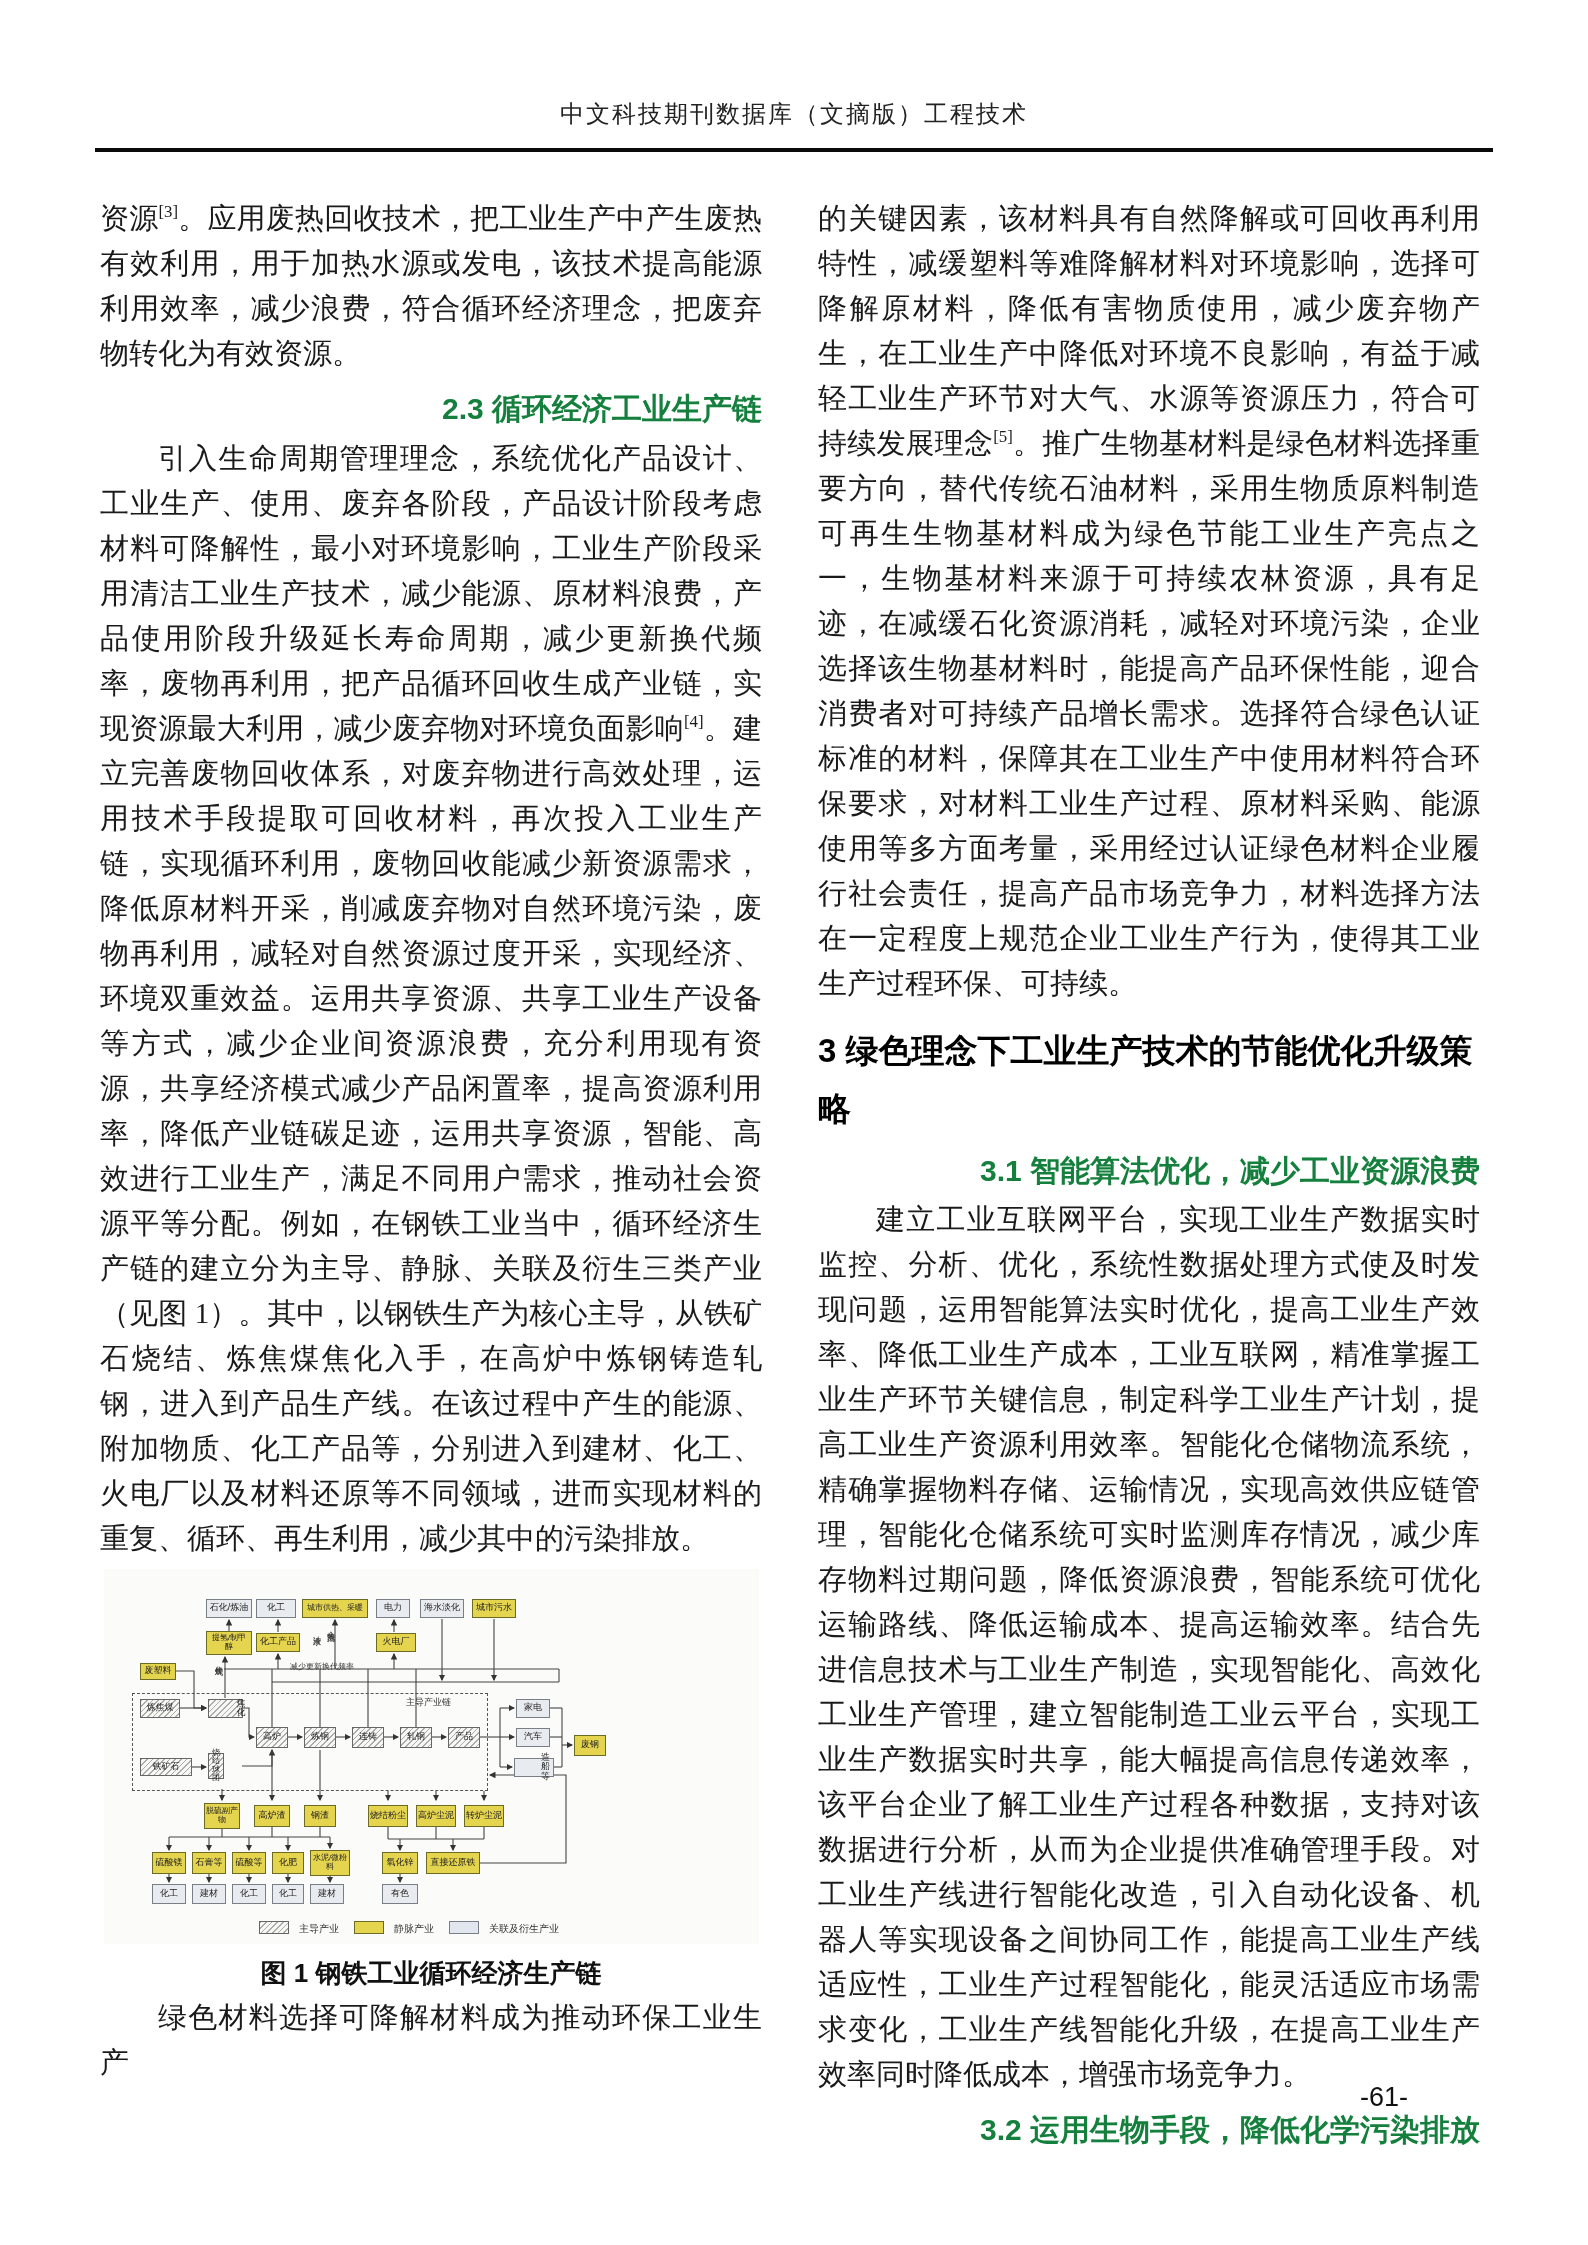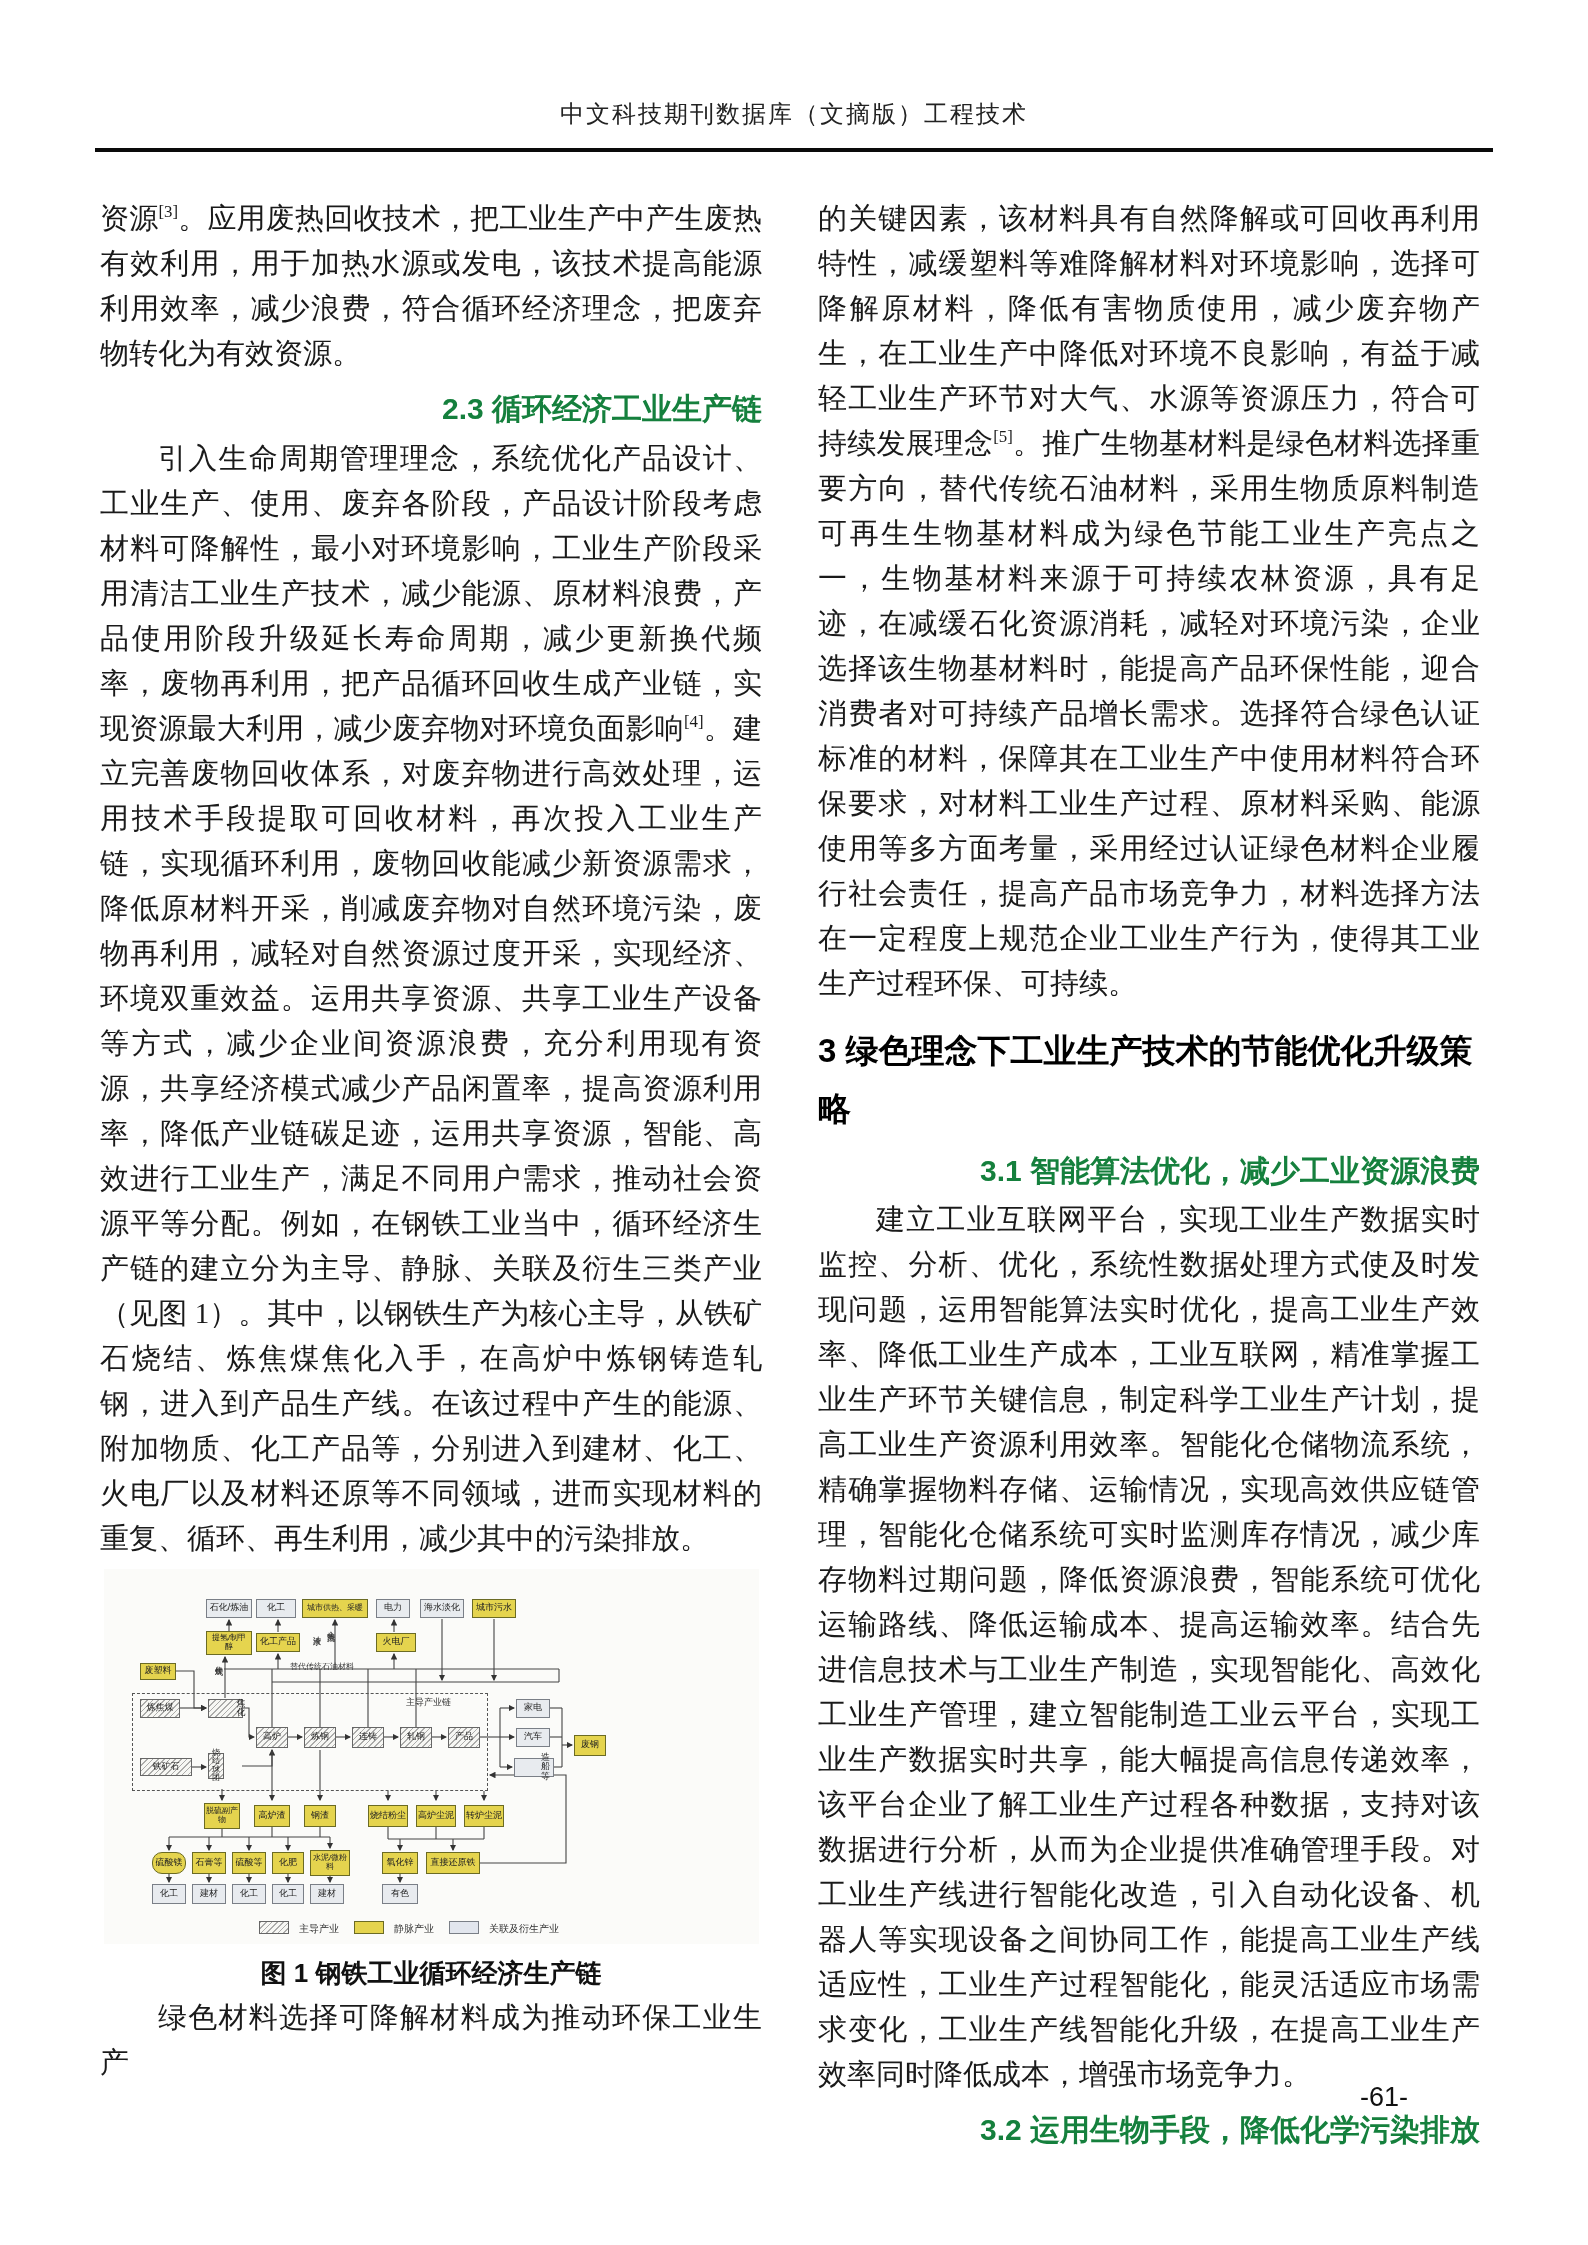--- a/index.html
+++ b/index.html
@@ -160,39 +160,39 @@
       <div class="nd g" style="left:410px;top:189px;width:40px;height:19px;padding-left:24px;">造船等</div>
       <div class="nd y" style="left:470px;top:166px;width:32px;height:21px;">废钢</div>
 
       <div class="nd y small" style="left:100px;top:234px;width:36px;height:26px;">脱硫副产物</div>
       <div class="nd y" style="left:150px;top:236px;width:36px;height:22px;">高炉渣</div>
       <div class="nd y" style="left:200px;top:236px;width:32px;height:22px;">钢渣</div>
       <div class="nd y" style="left:264px;top:236px;width:40px;height:22px;">烧结粉尘</div>
       <div class="nd y" style="left:312px;top:236px;width:40px;height:22px;">高炉尘泥</div>
       <div class="nd y" style="left:360px;top:236px;width:40px;height:22px;">转炉尘泥</div>
 
-      <div class="nd y" style="left:48px;top:283px;width:34px;height:22px;border-radius:10px;">硫酸镁</div>
+      <div class="nd y" style="left:48px;top:283px;width:34px;height:22px;">硫酸镁</div>
       <div class="nd y" style="left:88px;top:283px;width:34px;height:22px;">石膏等</div>
       <div class="nd y" style="left:128px;top:283px;width:34px;height:22px;">硫酸等</div>
       <div class="nd y" style="left:168px;top:283px;width:32px;height:22px;">化肥</div>
       <div class="nd y small" style="left:206px;top:281px;width:40px;height:26px;">水泥/微粉料</div>
       <div class="nd y" style="left:278px;top:283px;width:36px;height:22px;">氧化锌</div>
       <div class="nd y" style="left:322px;top:283px;width:54px;height:22px;">直接还原铁</div>
 
       <div class="nd g" style="left:48px;top:315px;width:34px;height:20px;">化工</div>
       <div class="nd g" style="left:88px;top:315px;width:34px;height:20px;">建材</div>
       <div class="nd g" style="left:128px;top:315px;width:34px;height:20px;">化工</div>
       <div class="nd g" style="left:168px;top:315px;width:32px;height:20px;">化工</div>
       <div class="nd g" style="left:206px;top:315px;width:34px;height:20px;">建材</div>
       <div class="nd g" style="left:278px;top:315px;width:36px;height:20px;">有色</div>
 
       <div class="lbl vert" style="left:108px;top:90px;">焦炉煤气</div>
       <div class="lbl vert" style="left:206px;top:60px;">冲渣水</div>
       <div class="lbl vert" style="left:220px;top:56px;">余热蒸汽</div>
-      <div class="lbl" style="left:186px;top:92px;">替代传统石油材料</div>
+      <div class="lbl" style="left:186px;top:92px;">减少更新换代频率</div>
 
       <div class="sw h" style="left:155px;top:352px;width:30px;height:13px;"></div>
       <div class="leg-lbl" style="left:195px;top:353px;">主导产业</div>
       <div class="sw y" style="left:250px;top:352px;width:30px;height:13px;"></div>
       <div class="leg-lbl" style="left:290px;top:353px;">静脉产业</div>
       <div class="sw g" style="left:345px;top:352px;width:30px;height:13px;"></div>
       <div class="leg-lbl" style="left:385px;top:353px;">关联及衍生产业</div>
     </div>
 
     <div class="caption">图 1  钢铁工业循环经济生产链</div>

